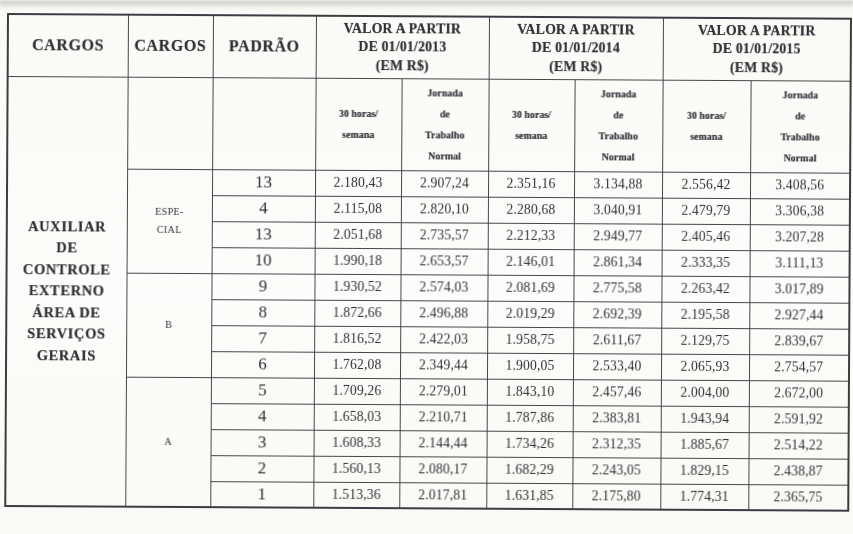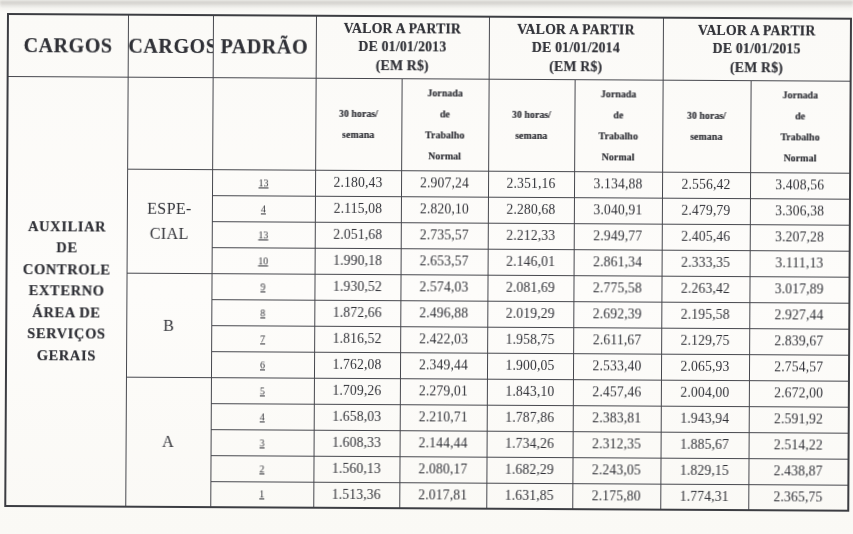--- a/index.html
+++ b/index.html
@@ -45,21 +45,21 @@
     padding: 0;
     text-align: center;
     vertical-align: middle;
     overflow: hidden;
   }
   tr.header-row { height: 62px; }
   tr.subheader-row { height: 92px; }
   tr.data-row { height: 26px; }
 
   th.col-header {
-    font-size: 20px;
+    font-size: 16px;
     font-weight: bold;
     letter-spacing: 0.6px;
     vertical-align: top;
     padding-top: 8px;
     text-shadow: 0 0 0.6px rgba(45,46,52,0.55);
   }
   th.year-header {
     font-size: 13.8px;
     font-weight: bold;
     line-height: 18.5px;
@@ -80,28 +80,27 @@
   }
   td.cargo-cell {
     font-size: 14.5px;
     font-weight: bold;
     line-height: 21.5px;
     letter-spacing: 0.6px;
     white-space: pre-line;
     text-shadow: 0 0 0.6px rgba(45,46,52,0.55);
   }
   td.classe-cell {
-    font-size: 16px;
-    line-height: 25px;
+    font-size: 10px;
+    line-height: 18px;
     white-space: pre-line;
     letter-spacing: 0.4px;
   }
   td.padrao-cell {
-    font-size: 10px;
-    text-decoration: underline;
+    font-size: 17px;
   }
   td.value-cell {
     font-size: 13.6px;
     letter-spacing: 0.2px;
   }
 </style>
 </head>
 <body>
 
 <div class="page">

